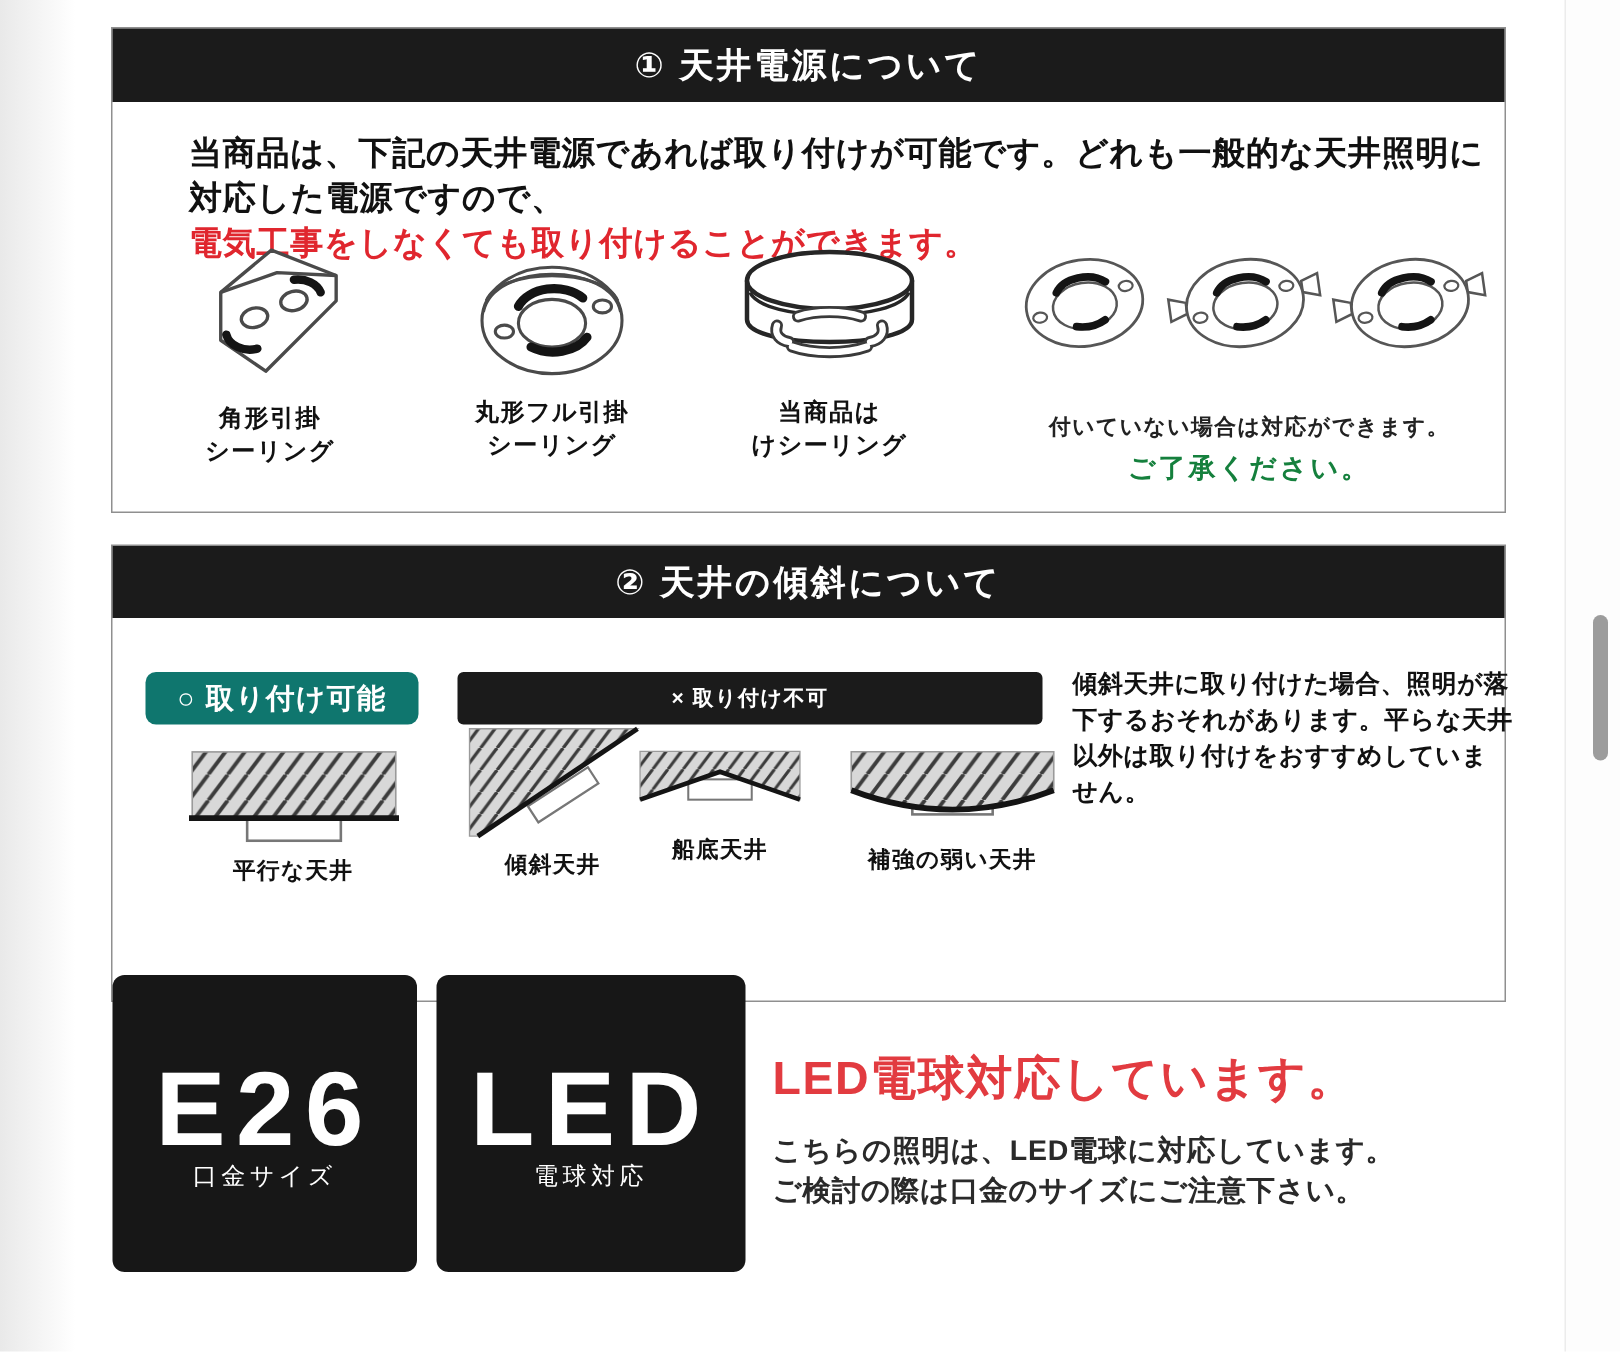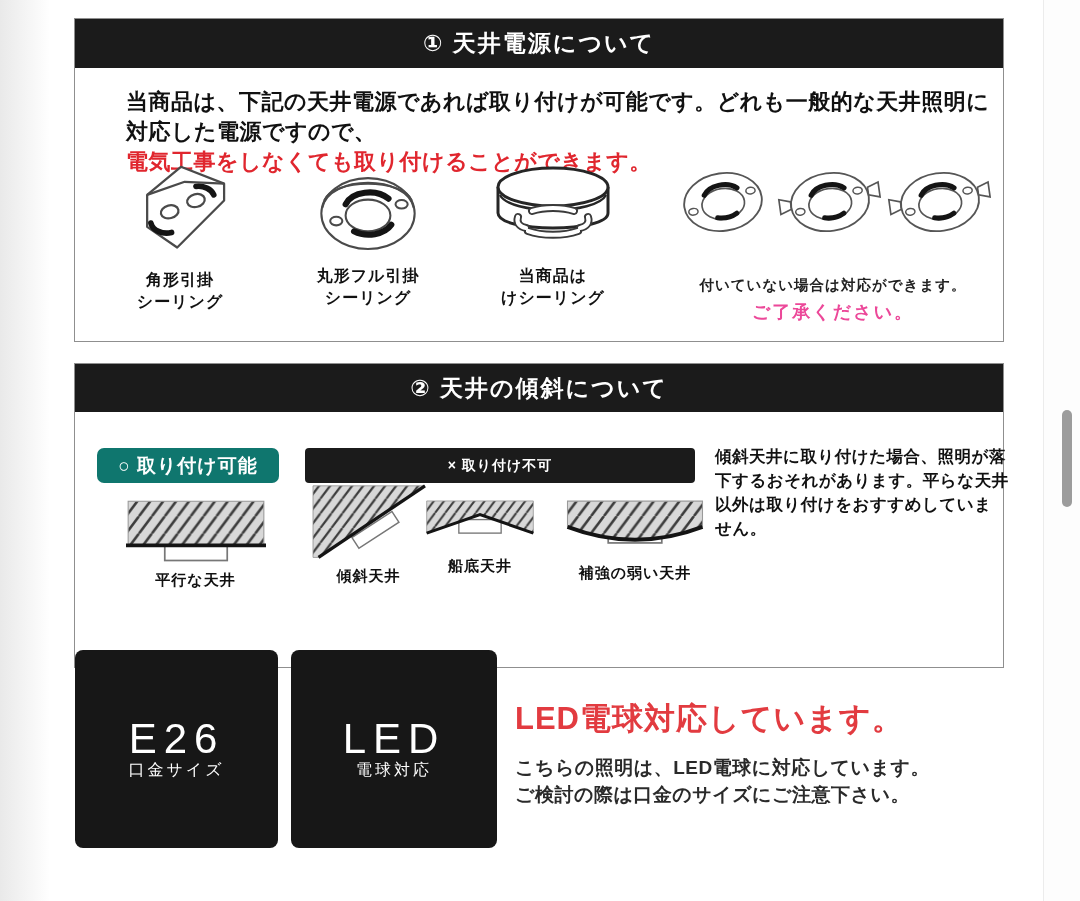--- a/index.html
+++ b/index.html
@@ -39,21 +39,21 @@
   #mount2 { left:218px; top:140px; width:150px; }
   #mount3 { left:398px; top:138px; width:160px; }
   .mount-label { margin-top:8px; font-size:16px; font-weight:bold; text-align:center;
                  line-height:22px; letter-spacing:1px; color:#111; }
   .connector-group { position:absolute; left:592px; top:140px; width:332px;
                      display:flex; flex-direction:column; align-items:center; }
   .connector-row { display:flex; align-items:center; }
   .connector-note { margin-top:10px; font-size:14.5px; font-weight:600; text-align:center;
                     line-height:20px; letter-spacing:1px; color:#222; }
   .connector-emphasis { margin-top:5px; font-size:18px; font-weight:bold;
-                        letter-spacing:2px; color:#ec4899; }
+                        letter-spacing:2px; color:#15803d; }
   
   #section2 { top:363px; height:305px; }
   #section2 .sec-header { height:48px; }
   .badge-ok {
     position:absolute; left:22px; top:84px; width:182px; height:35px;
     background:#0f766e; color:#ffffff; font-size:19px; font-weight:bold;
     border-radius:7px; display:flex; align-items:center; justify-content:center;
     letter-spacing:1px;
   }
   .badge-ng {
@@ -74,21 +74,21 @@
   .ceiling-label { margin-top:5px; font-size:15px; font-weight:bold;
                    letter-spacing:1px; color:#111; white-space:nowrap; }
   
   .black-box {
     position:absolute; top:650px; height:198px; background:#171717; color:#ffffff;
     border-radius:8px; display:flex; flex-direction:column; align-items:center;
     justify-content:center; z-index:2;
   }
   #e26-box { left:75px; width:203px; }
   #led-box { left:291px; width:206px; }
-  .box-title { font-size:42px; font-weight:normal; letter-spacing:7px; line-height:1; }
+  .box-title { font-size:70px; font-weight:bold; letter-spacing:7px; line-height:1; }
   .box-sub { font-size:16px; font-weight:400; letter-spacing:3px; }
   .led-text { position:absolute; left:515px; top:698px; z-index:2; }
   .led-heading { color:#e23b40; font-size:31px; font-weight:bold; letter-spacing:1px; }
   .led-body { margin-top:14px; font-size:19px; font-weight:600; line-height:27px;
               color:#2a2a2a; letter-spacing:0.5px; }
   svg { display:block; }
 </style>
 </head>
 <body>
 

